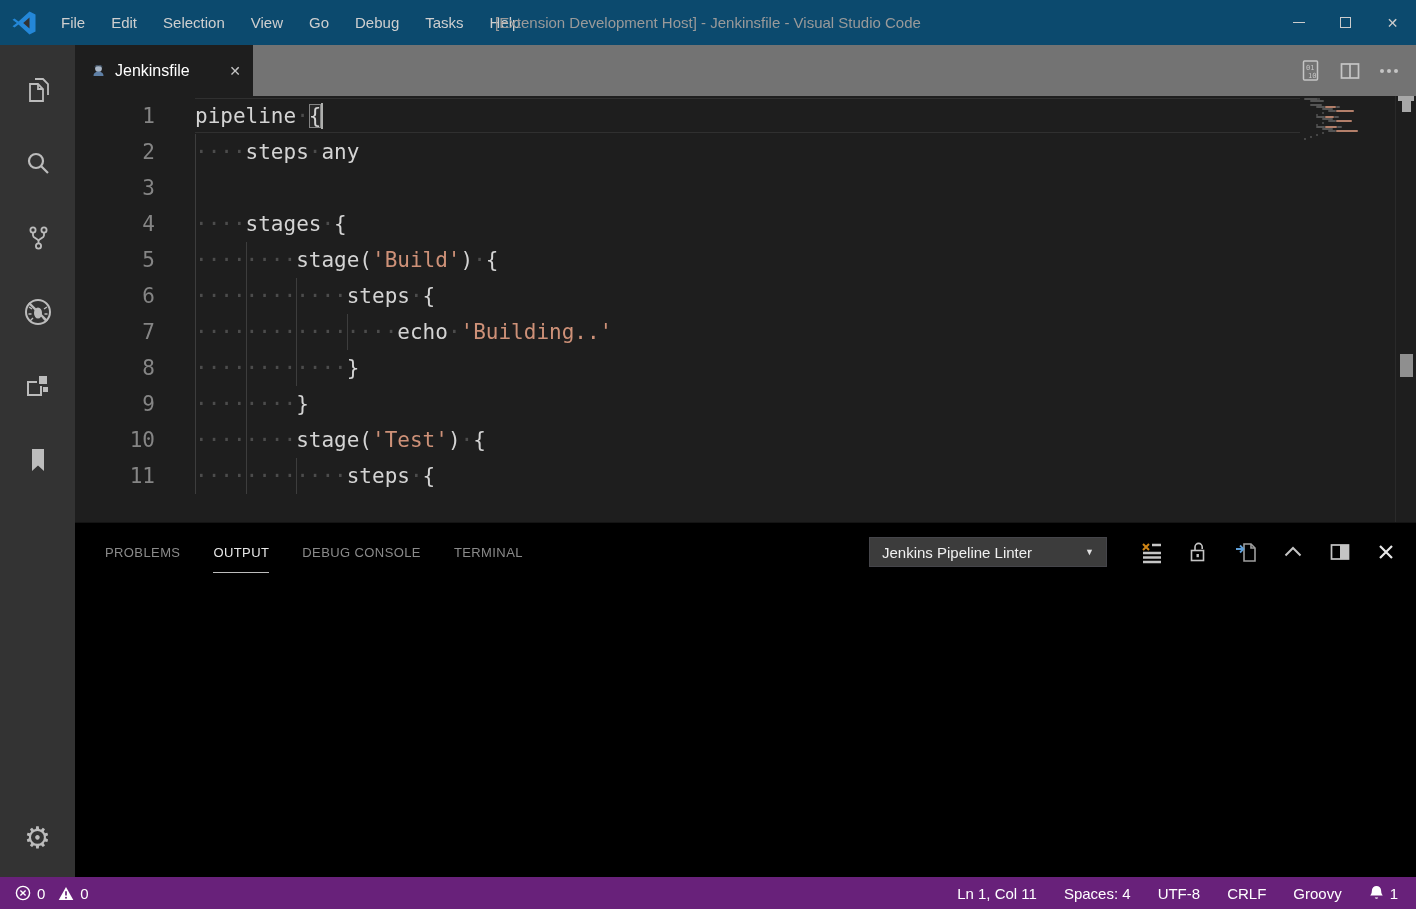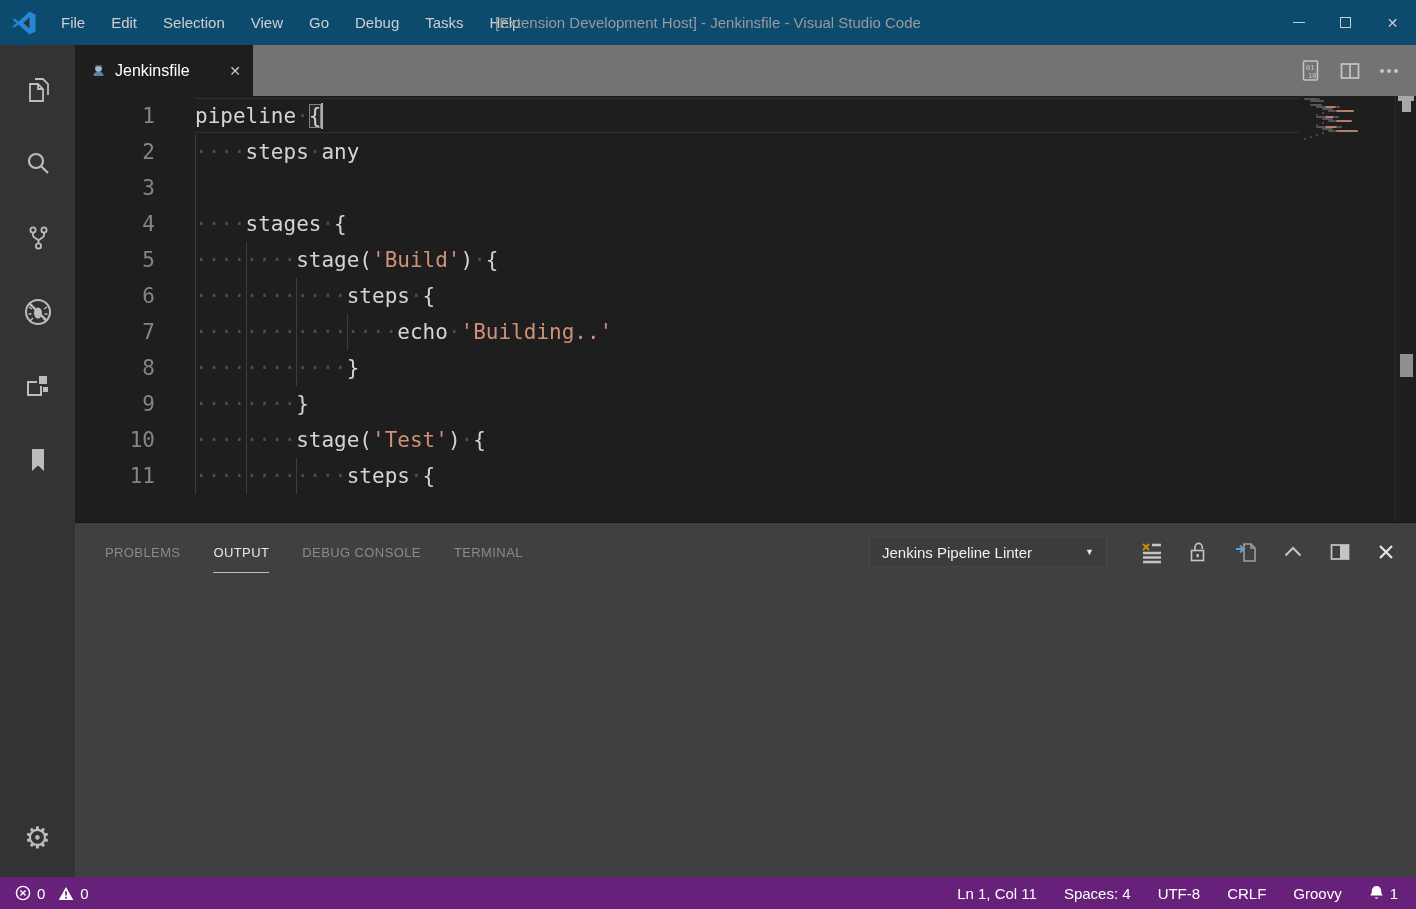--- a/index.html
+++ b/index.html
@@ -52,21 +52,21 @@
   .minimap { position:absolute; top:0; right:21px; width:95px; height:100%; background:#1e1e1e; padding-top:2px; }
   .mm-row { height:2px; position:relative; }
   .mm-bar { position:absolute; top:0; height:2px; border-radius:1px; background:#8a8a8a; opacity:.5; }
   .mm-bar.s { background:#ce9178; opacity:.85; }
   .ruler { position:absolute; top:0; right:0; width:21px; height:100%; border-left:1px solid #2a2a2a; }
   .ruler-cursor-h { position:absolute; top:0; left:2px; right:2px; height:5px; background:#a8a8a8; }
   .ruler-cursor-stub { position:absolute; top:5px; left:6px; width:9px; height:11px; background:#a8a8a8; }
   .ruler-marker { position:absolute; top:258px; left:4px; width:13px; height:23px; background:#8f8f8f; }
 
   
-  .panel { flex:1; background:#404040; display:flex; flex-direction:column; border-top:1px solid #141414; }
+  .panel { flex:1; background:#000000; display:flex; flex-direction:column; border-top:1px solid #141414; }
   .panel-header { height:58px; display:flex; align-items:center; padding-left:30px; flex:none; }
   .ptabs { display:flex; gap:33px; }
   .ptab { font-size:13px; letter-spacing:.4px; color:#8a8a8a; position:relative; padding:6px 0; cursor:default; }
   .ptab.active { color:#e7e7e7; }
   .ptab.active::after { content:""; position:absolute; left:0; right:0; bottom:-7px; height:1px; background:#bdbdbd; }
   .panel-right { margin-left:auto; display:flex; align-items:center; gap:23px; padding-right:19px; }
   .channel-select { background:#3c3c3c; border:1px solid #45454a; color:#f0f0f0; font-size:15px; height:30px;
     display:flex; align-items:center; padding:0 12px; gap:22px; margin-right:10px; min-width:238px; }
   .chev-down { font-size:9px; color:#e0e0e0; margin-left:auto; }
   .panel-body { flex:1; }

